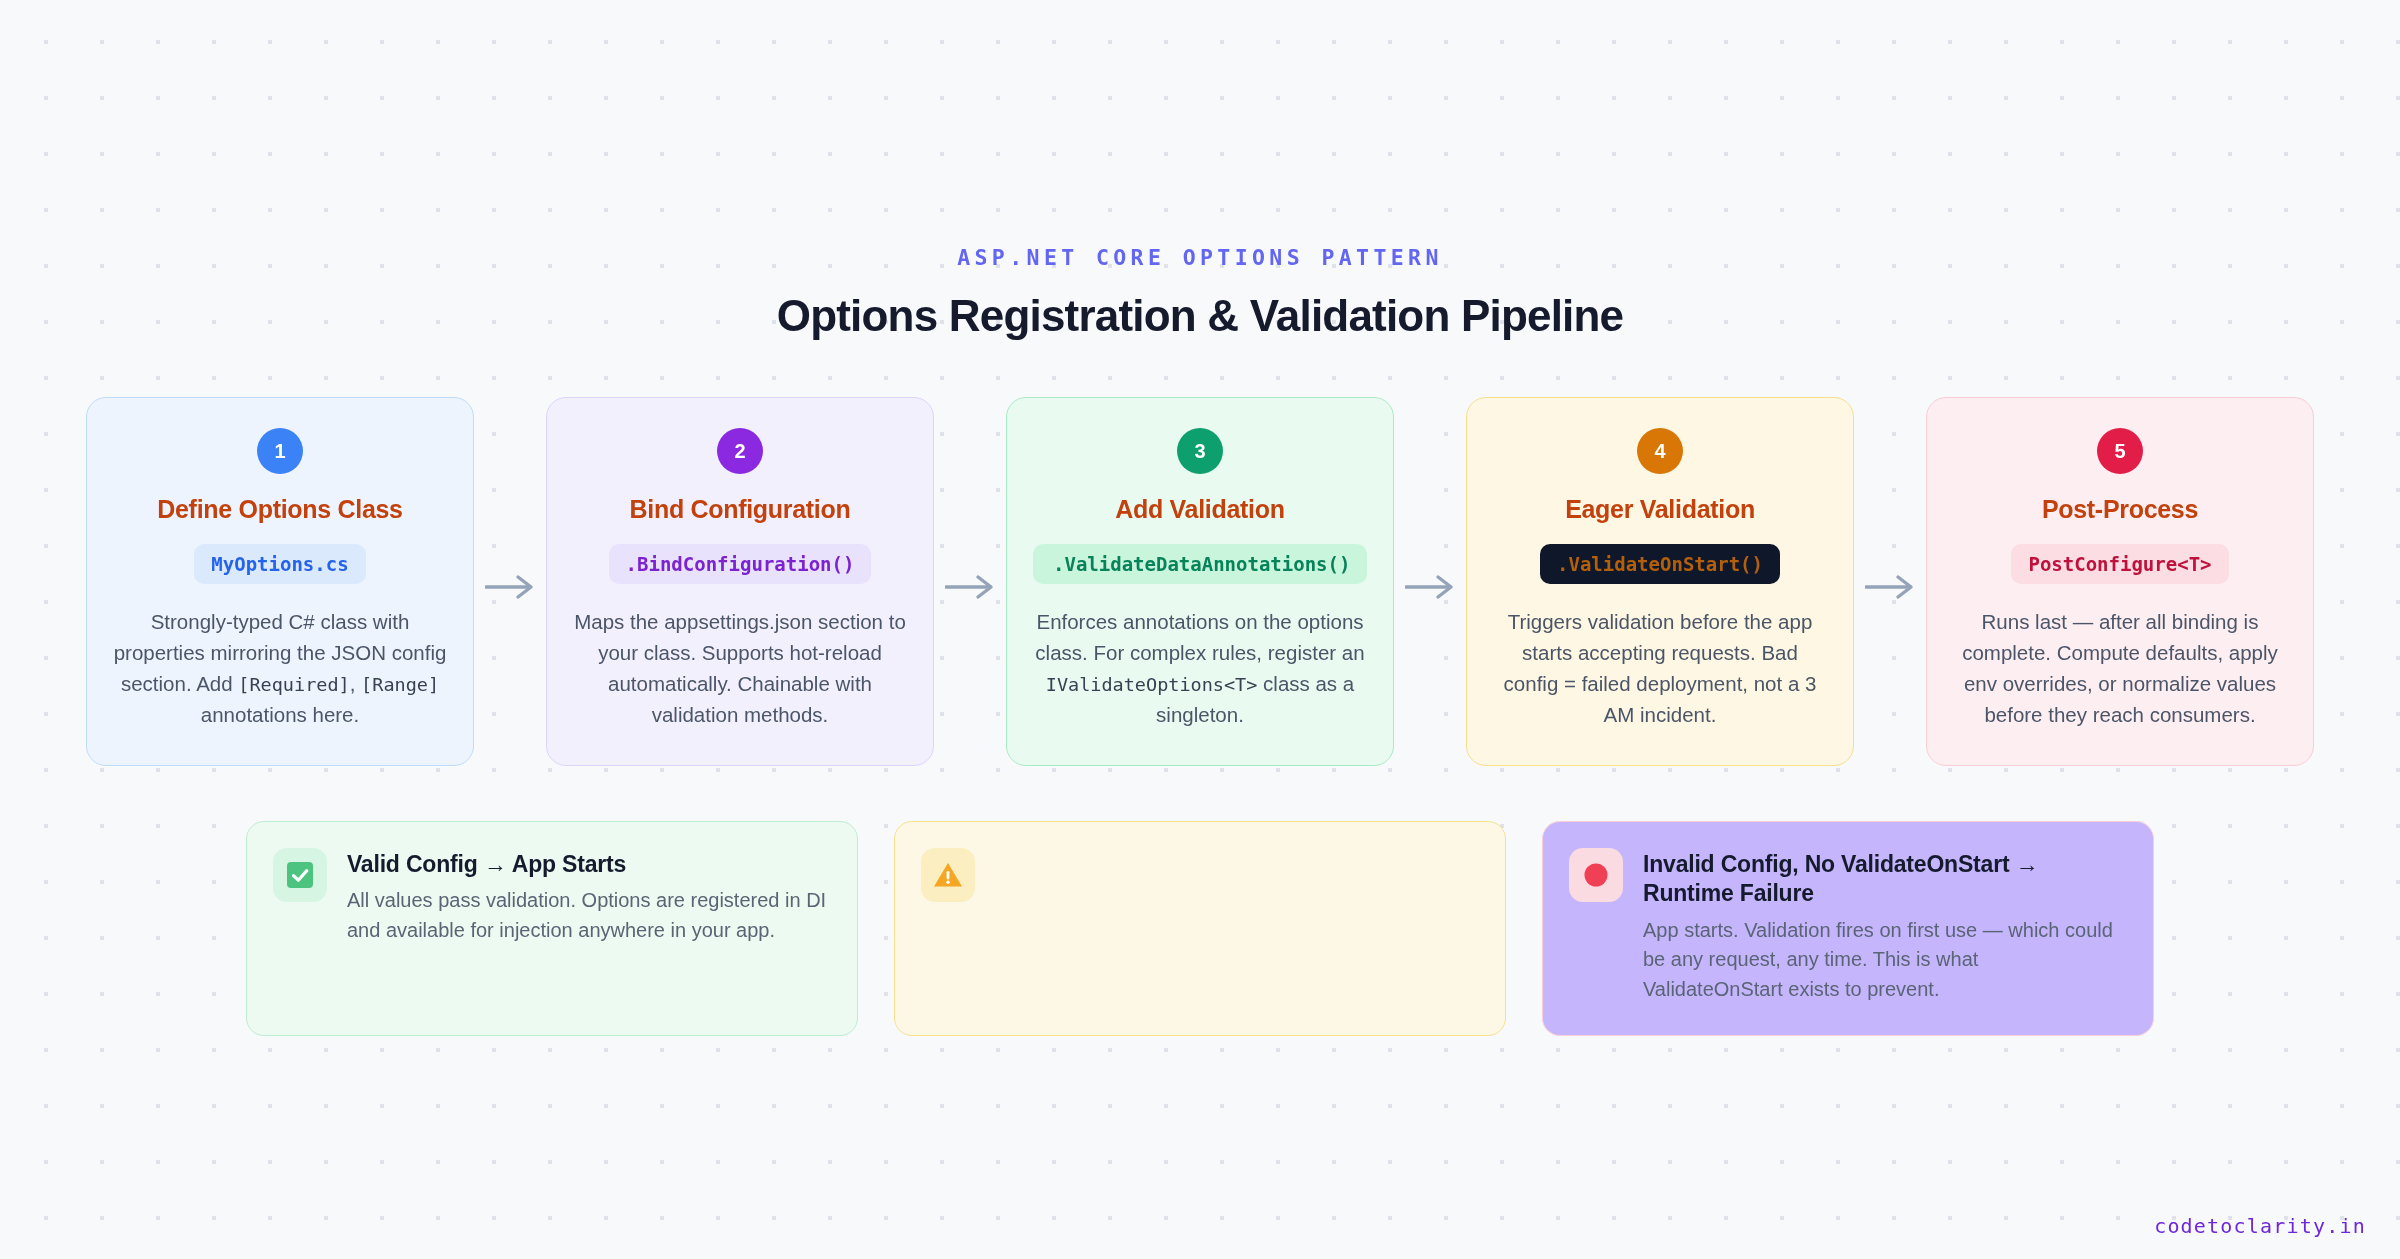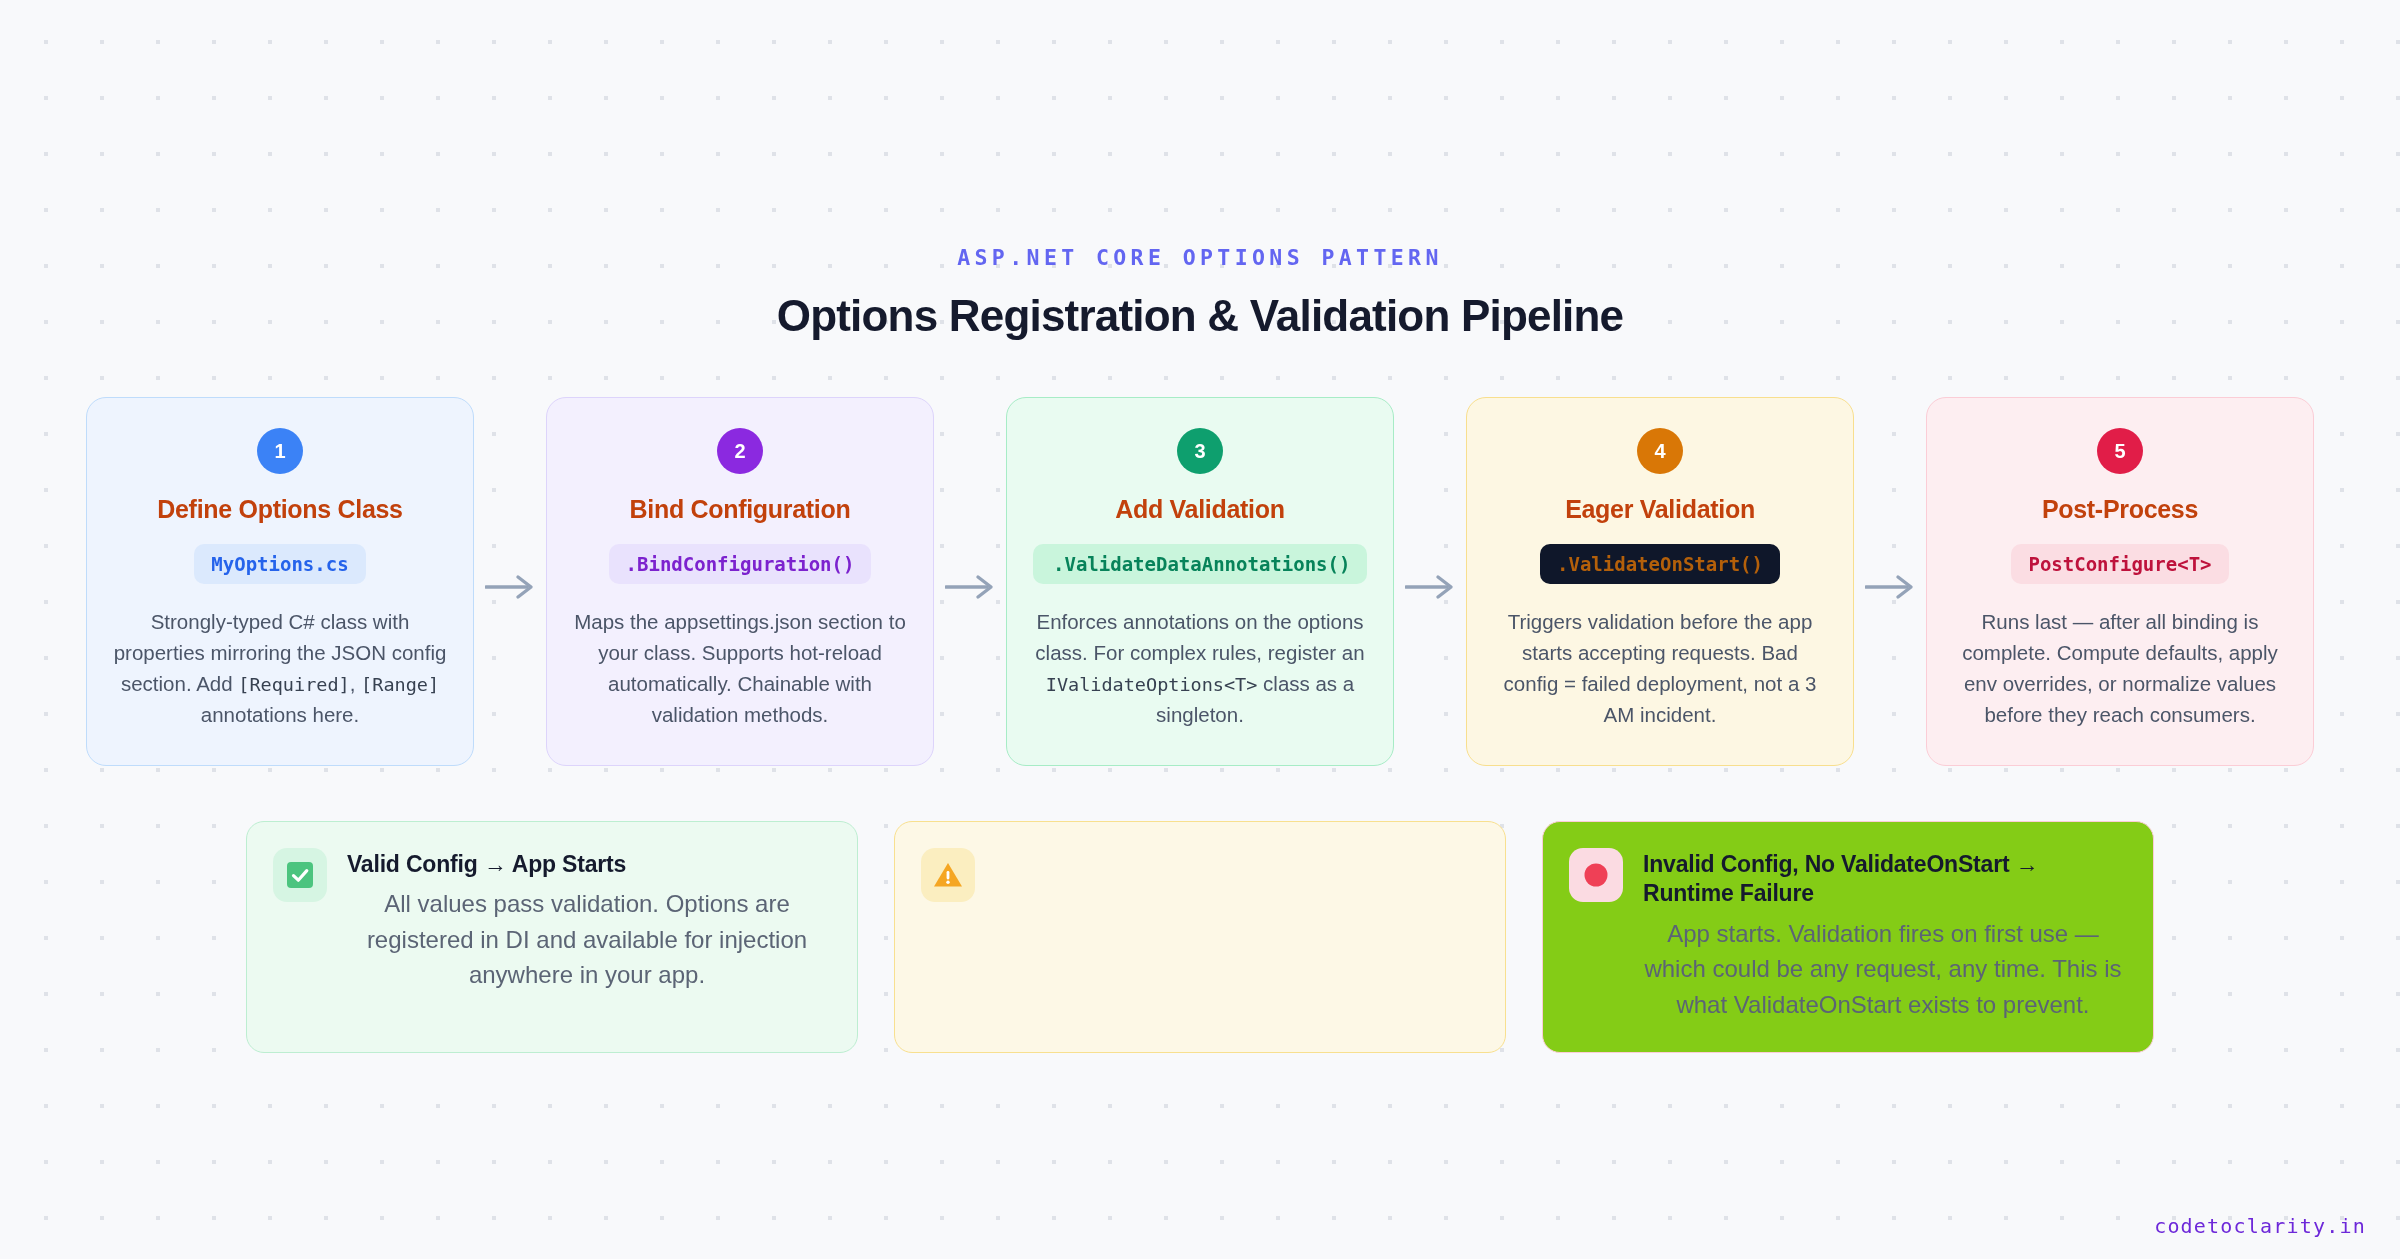--- a/index.html
+++ b/index.html
@@ -181,31 +181,30 @@
   .outcome-title {
     font-size: 23px;
     font-weight: 700;
     color: #151a2d;
     line-height: 1.28;
     letter-spacing: -0.2px;
   }
 
   .outcome-desc {
     margin-top: 7px;
-    font-size: 24px;
+    font-size: 20px;
     line-height: 1.48;
     color: #5b6475;
-    text-align: center;
   }
 
   .outcome.green { background: #ecfaf1; border-color: #bdeed1; }
   .outcome.green .outcome-icon { background: #d6f5e3; }
   .outcome.amber { background: #fdf8e6; border-color: #f8e08f; }
   .outcome.amber .outcome-icon { background: #fbeec0; }
-  .outcome.rose  { background: #84cc16; border-color: #fbcdd6; }
+  .outcome.rose  { background: #c4b5fd; border-color: #fbcdd6; }
   .outcome.rose  .outcome-icon { background: #fbdbe2; }
 
   .watermark {
     position: absolute;
     right: 34px;
     bottom: 21px;
     font-family: "DejaVu Sans Mono", monospace;
     font-size: 20px;
     letter-spacing: 1.2px;
     color: #6d28d9;

